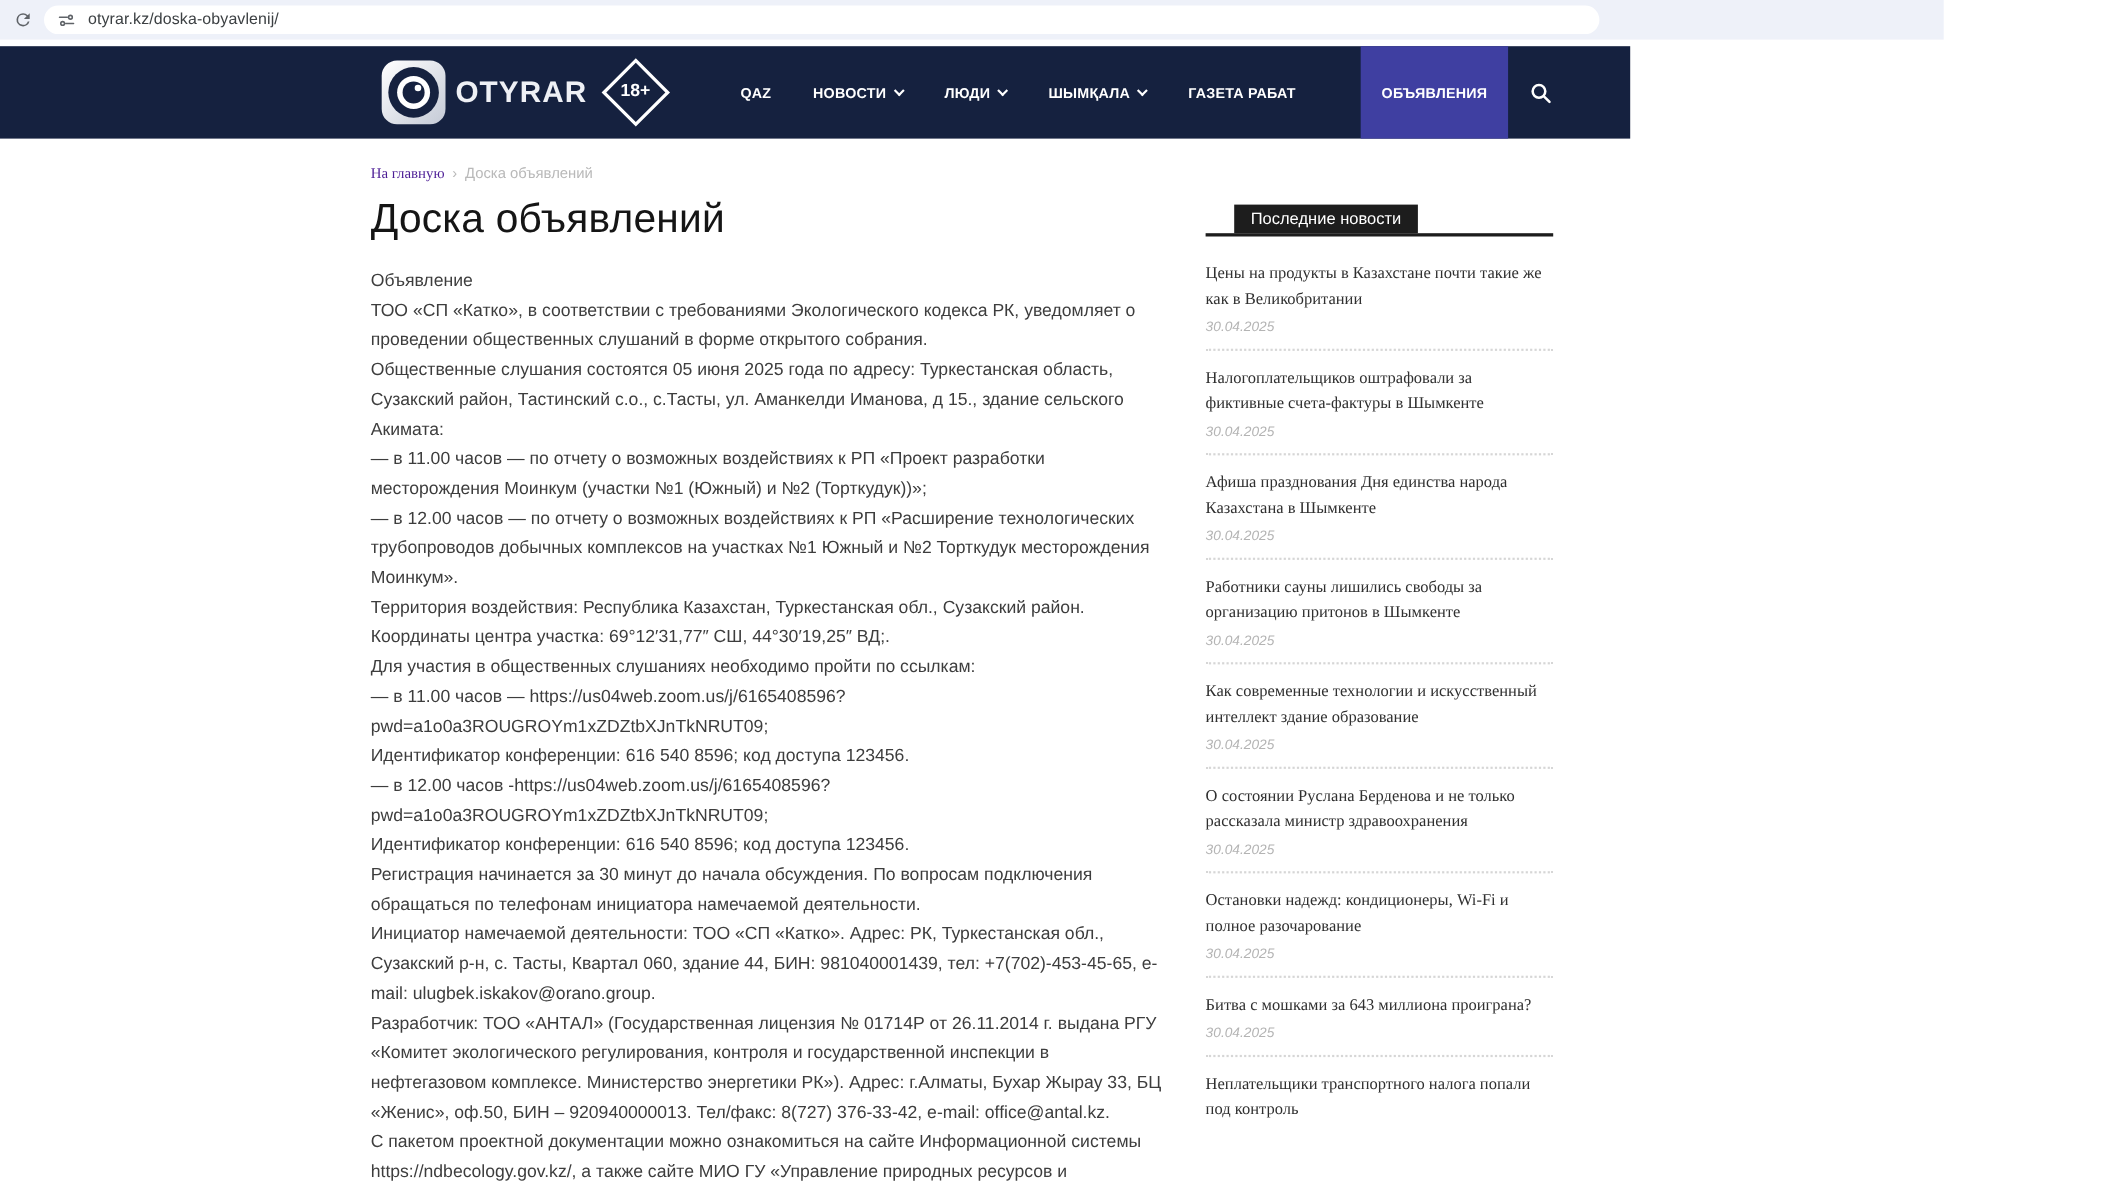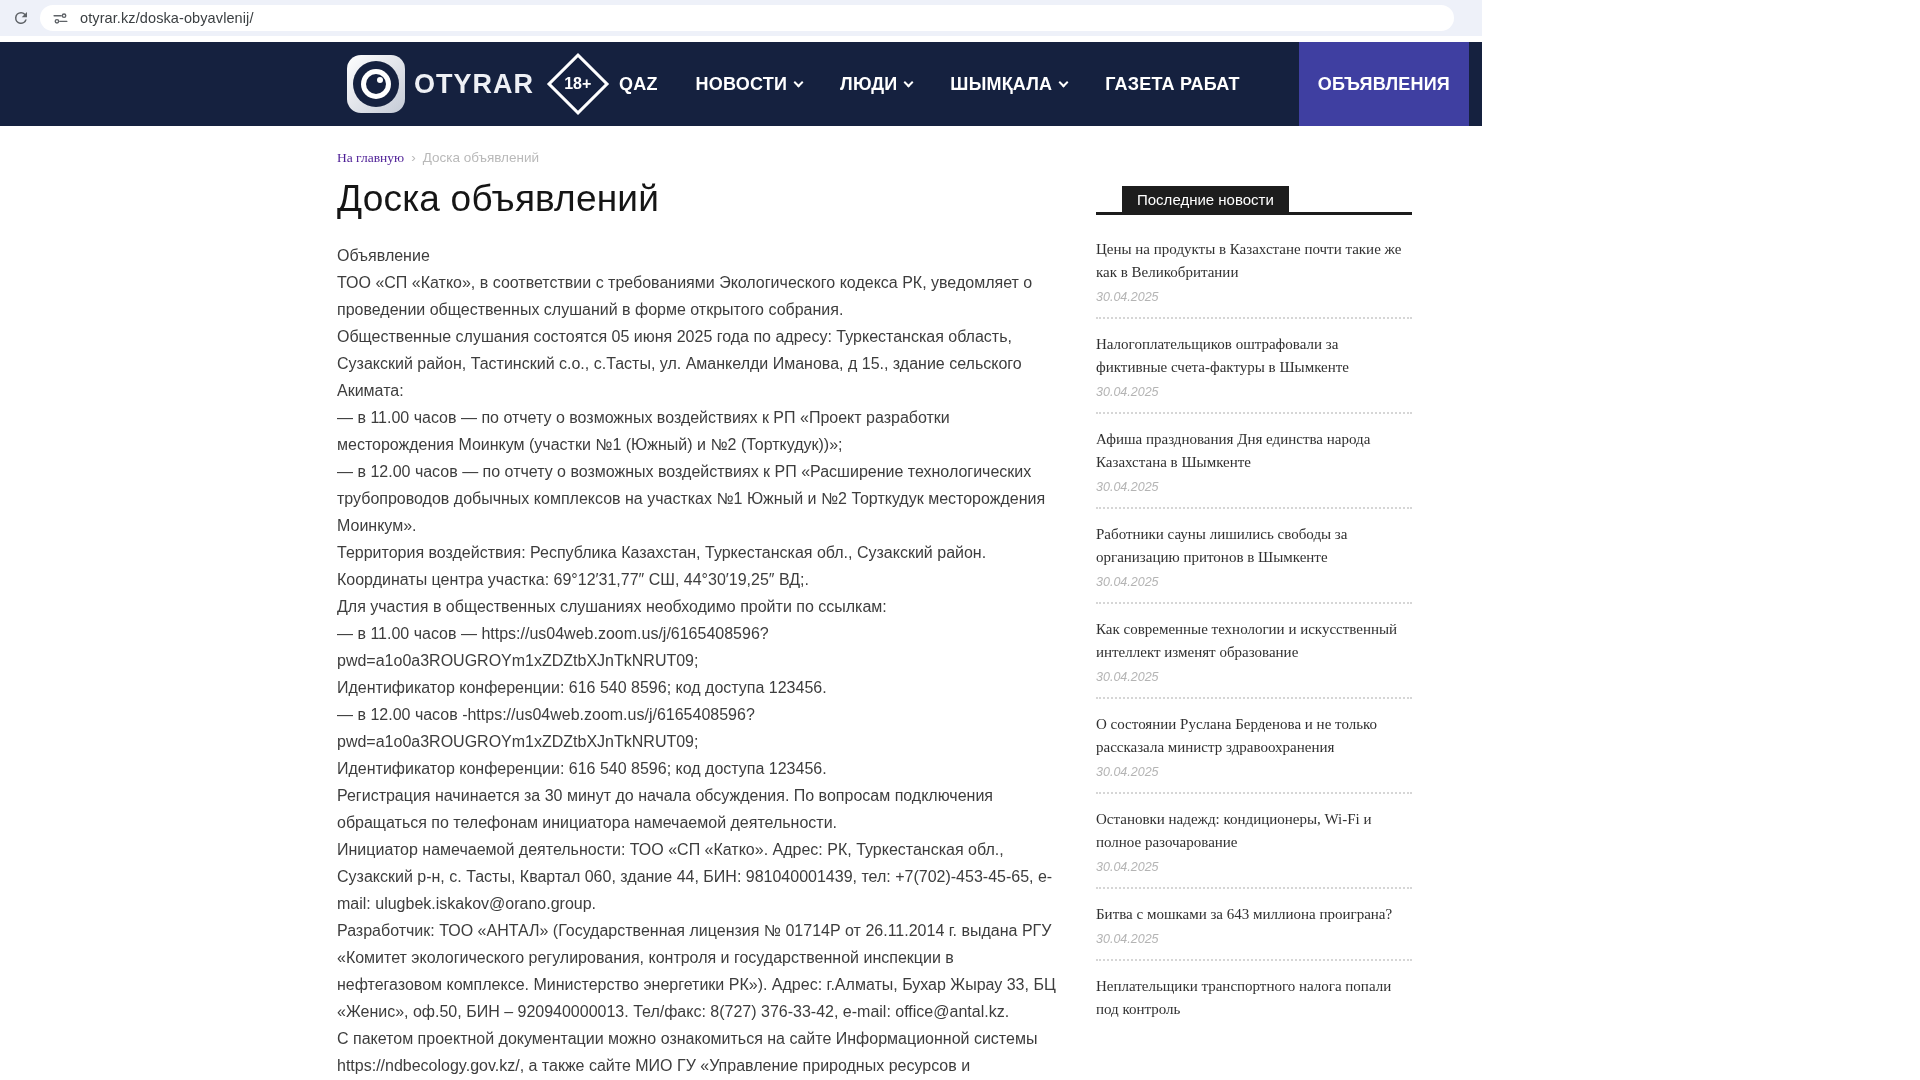--- a/index.html
+++ b/index.html
@@ -1,21 +1,21 @@
 <!DOCTYPE html>
 <html lang="ru"><head>
 <meta charset="utf-8">
 <style>
   * { margin:0; padding:0; box-sizing:border-box; }
   html,body { background:#fff; }
   body { font-family:"Liberation Sans","DejaVu Sans",sans-serif; }
   #screen { position:relative; width:1920px; height:1080px; overflow:hidden; background:#fff; }
 
   
-  #browser-bar { position:absolute; top:0; left:0; width:1482px; height:36px;
+  #browser-bar { position:absolute; top:0; left:0; width:1767px; height:36px;
     background:#eef1f9; display:flex; align-items:center; }
   .reload-btn { margin-left:10px; width:22px; height:22px; display:flex;
     align-items:center; justify-content:center; cursor:pointer; flex:0 0 auto; }
   .omnibox { margin-left:8px; height:26px; width:1414px; background:#ffffff;
     border-radius:13px; display:flex; align-items:center; padding:0 12px; }
   .siteinfo { width:18px; height:18px; margin-right:10px; flex:0 0 auto; display:flex; align-items:center; }
   .url-text { font-size:14.5px; color:#3c4043; letter-spacing:0.1px; }
 
   
   #navbar { position:absolute; top:42px; left:0; width:1482px; height:84px;
@@ -29,21 +29,21 @@
   .logo-eye .c3 { left:19px; top:19px; width:20px; height:20px; background:#15213f; }
   .logo-eye .c4 { left:30px; top:22px; width:6px; height:6px; background:#ffffff; }
   .logo-word { margin-left:9px; font-size:27px; font-weight:700; letter-spacing:1px;
     color:#eef0f5; }
   .diamond { margin-left:22px; width:44px; height:44px; border:3px solid #fff;
     transform:rotate(45deg); display:flex; align-items:center; justify-content:center; flex:0 0 auto; }
   .diamond b { transform:rotate(-45deg); color:#fff; font-size:16px; font-weight:700; }
 
   .menu { margin-left:auto; display:flex; align-items:stretch; height:100%; }
   .menu-item { display:flex; align-items:center; padding:4px 19px; color:#ffffff;
-    font-size:18px; font-weight:700; letter-spacing:0.2px; text-decoration:none;
+    font-size:13px; font-weight:700; letter-spacing:0.2px; text-decoration:none;
     cursor:pointer; white-space:nowrap; }
   .menu-item.active { background:#3f3fa1;margin-left:40px; }
   .chev { display:inline-block; width:7px; height:7px; border-right:2px solid #fff;
     border-bottom:2px solid #fff; transform:rotate(45deg); margin-left:8px;
     position:relative; top:-2px; }
   .search-btn { margin-left:18px; display:flex; align-items:center; cursor:pointer; }
 
   
   #main-col { position:absolute; left:337px; top:150px; width:722px; }
   .breadcrumb { font-size:13.5px; color:#b9b9b9; margin-bottom:11px; }
@@ -178,21 +178,21 @@
     <div class="news-title">Афиша празднования Дня единства народа Казахстана в Шымкенте</div>
     <div class="news-date">30.04.2025</div>
     <div class="news-divider"></div>
   </div>
         <div class="news-item">
     <div class="news-title">Работники сауны лишились свободы за организацию притонов в Шымкенте</div>
     <div class="news-date">30.04.2025</div>
     <div class="news-divider"></div>
   </div>
         <div class="news-item">
-    <div class="news-title">Как современные технологии и искусственный интеллект изменят образование</div>
+    <div class="news-title">Как современные технологии и искусственный интеллект здание образование</div>
     <div class="news-date">30.04.2025</div>
     <div class="news-divider"></div>
   </div>
         <div class="news-item">
     <div class="news-title">О состоянии Руслана Берденова и не только рассказала министр здравоохранения</div>
     <div class="news-date">30.04.2025</div>
     <div class="news-divider"></div>
   </div>
         <div class="news-item">
     <div class="news-title">Остановки надежд: кондиционеры, Wi-Fi и полное разочарование</div>

